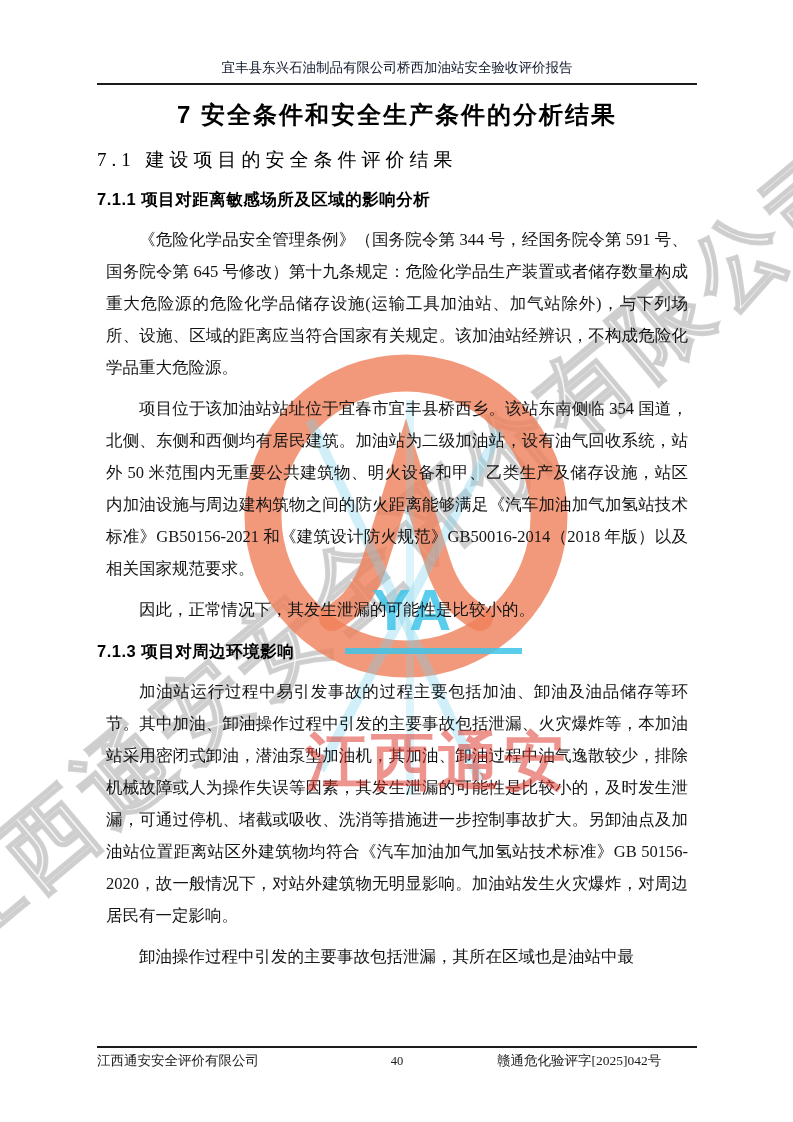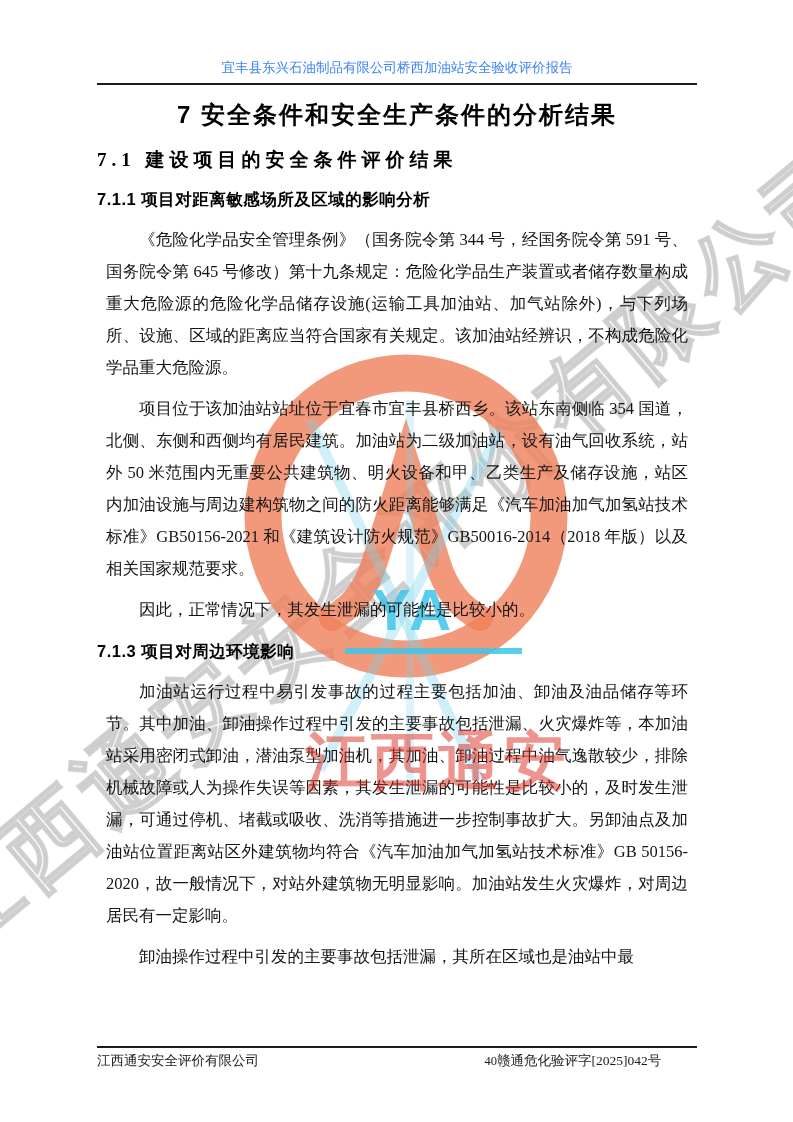--- a/index.html
+++ b/index.html
@@ -3,52 +3,52 @@
 <meta charset="utf-8">
 <style>
   html,body{margin:0;padding:0;background:#ffffff;}
   .page{
     position:relative;width:793px;height:1122px;background:#ffffff;
     overflow:hidden;font-family:"Liberation Serif","DejaVu Serif",serif;color:#111;
   }
   
   .content{position:absolute;left:97px;width:600px;top:55px;z-index:2;}
   .header-title{
-    text-align:center;font-size:13.5px;line-height:26px;color:#3b82f6;
+    text-align:center;font-size:13.5px;line-height:26px;color:#0f172a;
     font-family:"Liberation Serif","DejaVu Serif",serif;
   }
   .header-rule{border-bottom:2px solid #1b1b1b;margin-top:2px;}
   .chapter-title{
     text-align:center;font-size:24px;font-weight:bold;color:#000000;
     font-family:"Liberation Sans","DejaVu Sans",sans-serif;
     margin:14px 0 12px 0;letter-spacing:2px;
   }
   .section-71{
-    font-size:19px;font-weight:bold;letter-spacing:5px;color:#000;
+    font-size:19px;font-weight:normal;letter-spacing:5px;color:#000;
     font-family:"Liberation Serif","DejaVu Serif",serif;
     margin:6px 0 6px 0;line-height:34px;
   }
   .sub-heading{
     font-size:16.5px;font-weight:bold;color:#000;line-height:32px;
     font-family:Liberation Sans, sans-serif;
     letter-spacing:0.5px;margin:0;
   }
   .para{
     font-size:16.5px;line-height:32px;margin:9px;text-indent:2em;
     text-align:justify;text-justify:inter-ideograph;color:#141414;
     font-family:"Liberation Serif","DejaVu Serif",serif;
   }
   
   .footer{
     position:absolute;left:97px;width:600px;top:1046px;z-index:2;
     border-top:2px solid #1b1b1b;padding-top:4px;
     display:flex;align-items:baseline;font-size:13.5px;color:#1a1a1a;
   }
   .footer .f-left{flex:1;text-align:left;}
-  .footer .f-center{flex:1;text-align:right;font-size:12.5px;}
+  .footer .f-center{flex:1;text-align:center;font-size:12.5px;}
   .footer .f-right{flex:1;text-align:left;}
   
   .wm{position:absolute;pointer-events:none;}
   .wm-gray{
     z-index:1;left:50%;top:548px;
     transform:translate(-50%,-50%) rotate(-40deg);
     font-size:92px;font-weight:bold;white-space:nowrap;letter-spacing:8px;
     font-family:"Liberation Sans","DejaVu Sans",sans-serif;
     color:rgba(170,170,170,0.10);
     -webkit-text-stroke:2px rgba(158,158,158,0.45);

